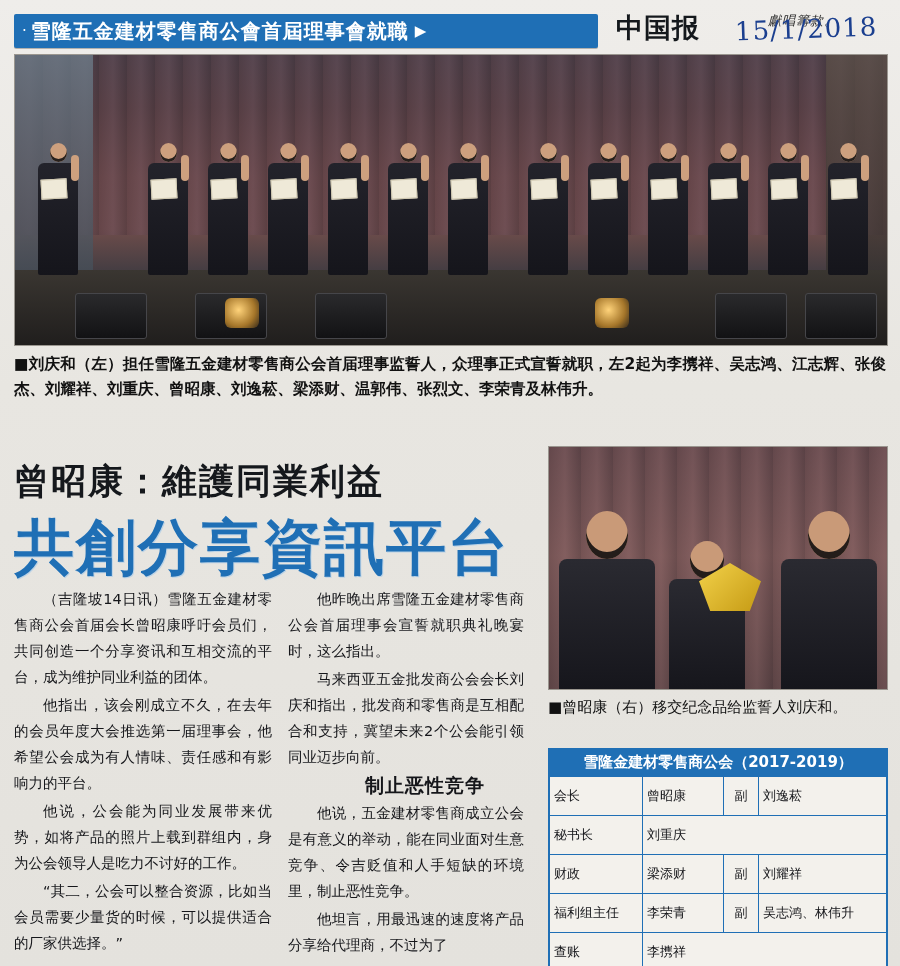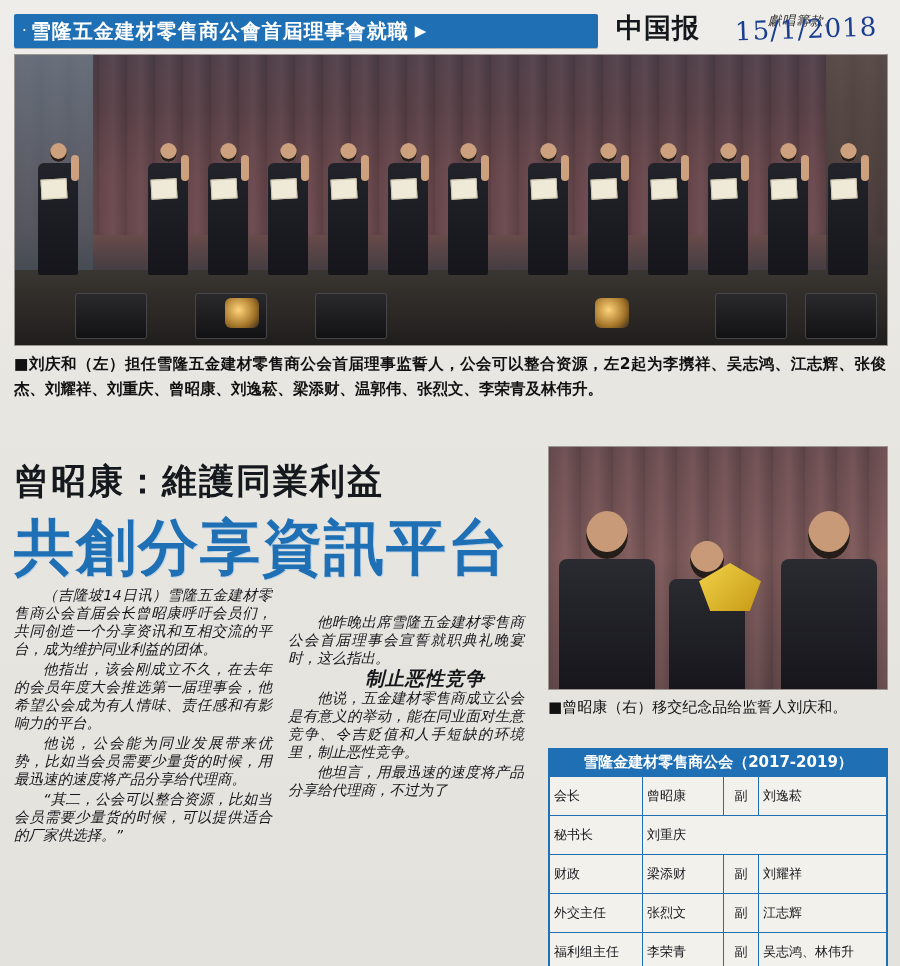--- a/index.html
+++ b/index.html
@@ -126,26 +126,26 @@
     font-family:"DejaVu Sans","Liberation Sans",sans-serif;
   }
   .head-main{
     position:absolute;left:14px;top:508px;
     font-size:60px;font-weight:bold;color:#1f6fb5;letter-spacing:2px;
     text-shadow:1px 1px 0 #bcd3e6;
   }
 
   
   .col{
-    position:absolute;font-size:14.5px;line-height:18px;
-    text-align:justify;color:#15161a;font-style:italic;
+    position:absolute;font-size:14.5px;line-height:26px;
+    text-align:justify;color:#15161a;
   }
   .col p{margin:0 0 2px 0;text-indent:2em;}
   .col1{left:14px;top:586px;width:258px;}
-  .col2{left:288px;top:586px;width:236px;margin-top:27px;}
+  .col2{left:288px;top:586px;width:236px;}
   .sect-head{
     font-weight:bold;font-size:19px;text-align:center;text-indent:0;
     margin:10px 0 6px 0;letter-spacing:1px;
   }
 
   
   .photo2{
     position:absolute;left:548px;top:446px;width:338px;height:242px;
     border:1px solid #9a968f;overflow:hidden;background:#3a2c2e;
   }
@@ -294,34 +294,35 @@
 
     <div class="monitor" style="left:60px;"></div>
     <div class="monitor" style="left:180px;"></div>
     <div class="monitor" style="left:300px;"></div>
     <div class="monitor" style="left:700px;"></div>
     <div class="monitor" style="left:790px;"></div>
     <div class="light" style="left:210px;"></div>
     <div class="light" style="left:580px;"></div>
   </div>
 
-  <div class="cap1">■刘庆和（左）担任雪隆五金建材零售商公会首届理事监誓人，公会可以整合资源，左2起为李㩗祥、吴志鸿、江志辉、张俊杰、刘耀祥、刘重庆、曾昭康、刘逸菘、梁添财、温郭伟、张烈文、李荣青及林伟升。</div>
+  <div class="cap1">■刘庆和（左）担任雪隆五金建材零售商公会首届理事监誓人，众理事正式宣誓就职，左2起为李㩗祥、吴志鸿、江志辉、张俊杰、刘耀祥、刘重庆、曾昭康、刘逸菘、梁添财、温郭伟、张烈文、李荣青及林伟升。</div>
 
   <div class="head-sub">曾昭康：維護同業利益</div>
   <div class="head-main">共創分享資訊平台</div>
 
   <div class="col col1">
     <p>（吉隆坡14日讯）雪隆五金建材零售商公会首届会长曾昭康呼吁会员们，共同创造一个分享资讯和互相交流的平台，成为维护同业利益的团体。</p>
     <p>他指出，该会刚成立不久，在去年的会员年度大会推选第一届理事会，他希望公会成为有人情味、责任感和有影响力的平台。</p>
-    <p>他说，公会能为同业发展带来优势，比如当会员需要少量货的时候，用最迅速的速度将产品分享给代理商。</p>
+    <p>他说，公会能为同业发展带来优势，如将产品的照片上载到群组内，身为公会领导人是吃力不讨好的工作。</p>
     <p>“其二，公会可以整合资源，比如当会员需要少量货的时候，可以提供适合的厂家供选择。”</p>
   </div>
 
   <div class="col col2">
     <p>他昨晚出席雪隆五金建材零售商公会首届理事会宣誓就职典礼晚宴时，这么指出。</p>
+    <p>马来西亚五金批发商公会会长刘庆和指出，批发商和零售商是互相配合和支持，冀望未来2个公会能引领同业迈步向前。</p>
     <p class="sect-head">制止恶性竞争</p>
     <p>他说，五金建材零售商成立公会是有意义的举动，能在同业面对生意竞争、令吉贬值和人手短缺的环境里，制止恶性竞争。</p>
     <p>他坦言，用最迅速的速度将产品分享给代理商，不过为了</p>
   </div>
 
   <div class="photo2">
     <div class="p2bg"></div>
     <div class="p2curtain"></div>
     <div class="p2person" style="left:10px;">
         <div class="p2head"></div>
@@ -356,26 +357,20 @@
           <td class="role">秘书长</td>
           <td class="name" colspan="3">刘重庆</td>
         </tr>
         <tr>
           <td class="role">财政</td>
           <td class="name">梁添财</td>
           <td class="vice">副</td>
           <td class="vname">刘耀祥</td>
         </tr>
         <tr>
-          <td class="role">外交主任</td>
-          <td class="name">张烈文</td>
-          <td class="vice">副</td>
-          <td class="vname">江志辉</td>
-        </tr>
-        <tr>
           <td class="role">福利组主任</td>
           <td class="name">李荣青</td>
           <td class="vice">副</td>
           <td class="vname">吴志鸿、林伟升</td>
         </tr>
         <tr>
           <td class="role">查账</td>
           <td class="name" colspan="3">李㩗祥</td>
         </tr>
       </tbody>

